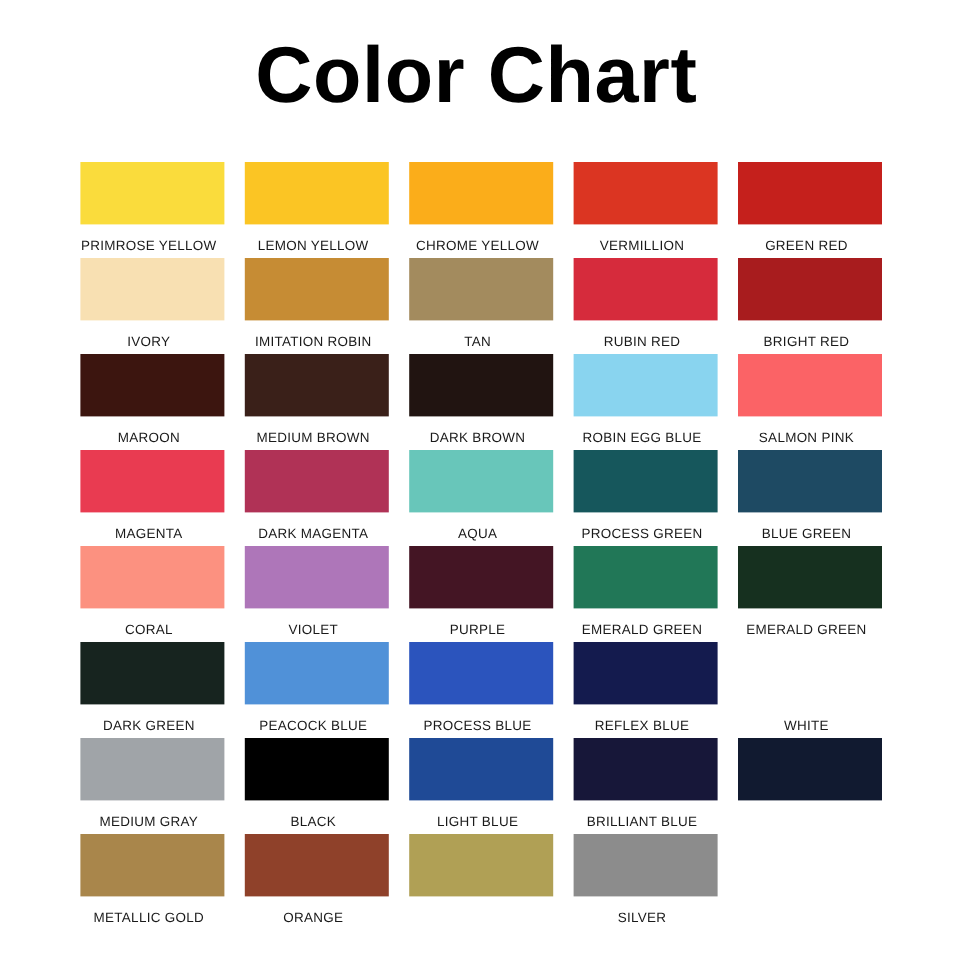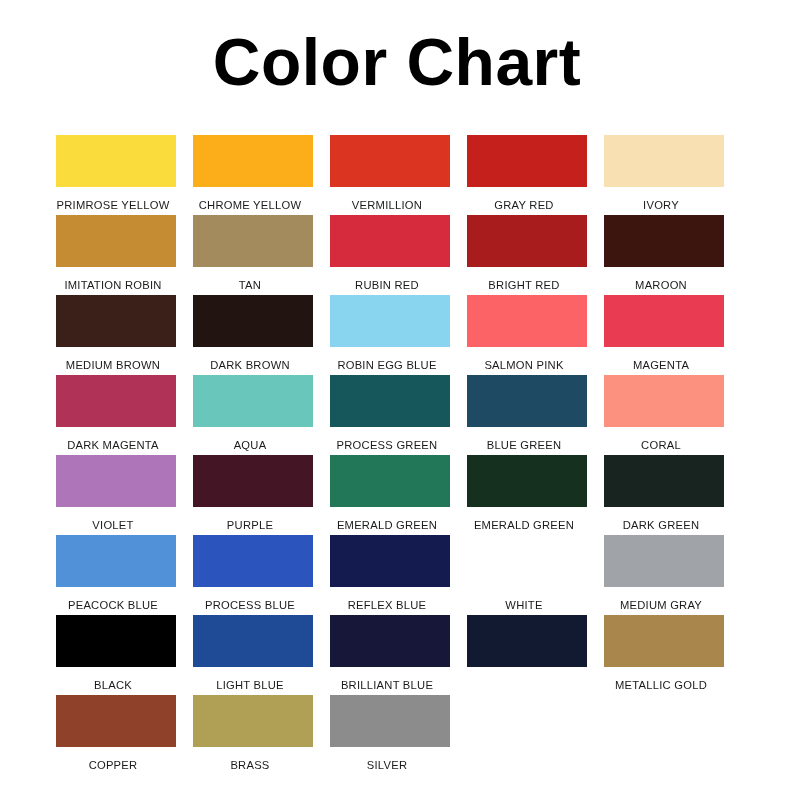--- a/index.html
+++ b/index.html
@@ -31,21 +31,21 @@
     font-family: "Liberation Sans", sans-serif;
     font-size: 66px;
     font-weight: 700;
     letter-spacing: 0.5px;
     color: #000000;
     line-height: 1.05;
     margin: 0;
   }
   #swatch-grid {
     position: absolute;
-    left: 56px;
+    left: 67px;
     top: 135px;
     width: 668px;
     display: grid;
     grid-template-columns: repeat(5, 120px);
     grid-auto-rows: 80px;
     column-gap: 17px;
     row-gap: 0px;
   }
   .swatch-cell {
     position: relative;
@@ -82,30 +82,34 @@
 <div id="page">
 
   <h1 id="chart-title">Color Chart</h1>
 
   <div id="swatch-grid">
       <div class="swatch-cell">
         <div class="swatch-chip" style="background-color: rgb(250, 220, 60);"></div>
         <span class="swatch-label">PRIMROSE YELLOW</span>
       </div>
       <div class="swatch-cell">
+        <div class="swatch-chip" style="background-color: rgb(251, 197, 36);"></div>
+        <span class="swatch-label">LEMON YELLOW</span>
+      </div>
+      <div class="swatch-cell">
         <div class="swatch-chip" style="background-color: rgb(251, 173, 26);"></div>
         <span class="swatch-label">CHROME YELLOW</span>
       </div>
       <div class="swatch-cell">
         <div class="swatch-chip" style="background-color: rgb(219, 53, 34);"></div>
         <span class="swatch-label">VERMILLION</span>
       </div>
       <div class="swatch-cell">
         <div class="swatch-chip" style="background-color: rgb(197, 32, 28);"></div>
-        <span class="swatch-label">GRAY RED</span>
+        <span class="swatch-label">GREEN RED</span>
       </div>
       <div class="swatch-cell">
         <div class="swatch-chip" style="background-color: rgb(248, 224, 178);"></div>
         <span class="swatch-label">IVORY</span>
       </div>
       <div class="swatch-cell">
         <div class="swatch-chip" style="background-color: rgb(198, 140, 52);"></div>
         <span class="swatch-label">IMITATION ROBIN</span>
       </div>
       <div class="swatch-cell">
@@ -218,25 +222,24 @@
       </div>
       <div class="swatch-cell">
         <div class="swatch-chip" style="background-color: rgb(17, 26, 48);"></div>
       </div>
       <div class="swatch-cell">
         <div class="swatch-chip" style="background-color: rgb(169, 134, 75);"></div>
         <span class="swatch-label">METALLIC GOLD</span>
       </div>
       <div class="swatch-cell">
         <div class="swatch-chip" style="background-color: rgb(143, 65, 42);"></div>
-        <span class="swatch-label">COPPER</span>
+        <span class="swatch-label">ORANGE</span>
       </div>
       <div class="swatch-cell">
         <div class="swatch-chip" style="background-color: rgb(176, 160, 85);"></div>
-        <span class="swatch-label">BRASS</span>
       </div>
       <div class="swatch-cell">
         <div class="swatch-chip" style="background-color: rgb(140, 140, 140);"></div>
         <span class="swatch-label">SILVER</span>
       </div>
     </div>
 
 </div>
 
 </body></html>

